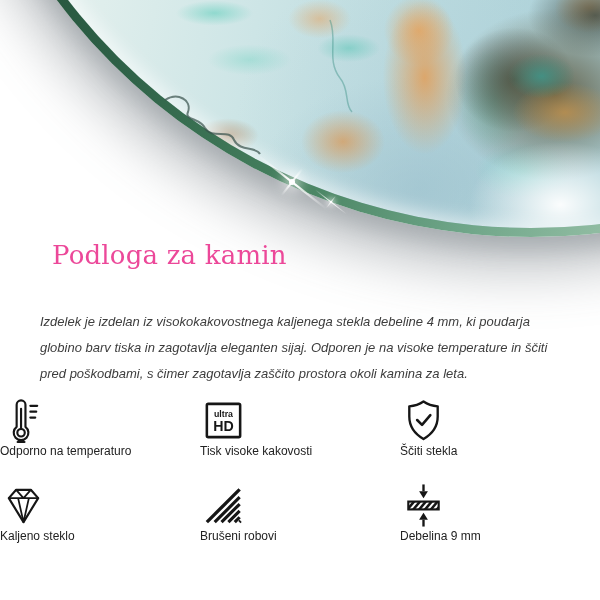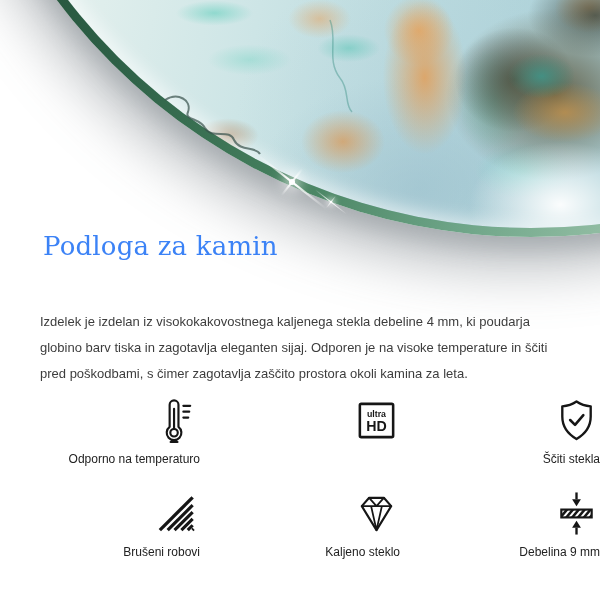--- a/index.html
+++ b/index.html
@@ -43,32 +43,32 @@
 
   .sparkle{position:absolute;z-index:3;}
   .sparkle .ray1,.sparkle .ray2{position:absolute;background:linear-gradient(90deg,rgba(255,255,255,0),#fff 45%,#fff 55%,rgba(255,255,255,0));}
   .sparkle .ray1{left:-44px;top:-1px;width:88px;height:2px;transform:rotate(38deg);}
   .sparkle .ray2{left:-17px;top:-1px;width:34px;height:2px;transform:rotate(-52deg);}
   .sparkle .core{position:absolute;left:-3px;top:-3px;width:6px;height:6px;border-radius:50%;background:#fff;box-shadow:0 0 14px 5px rgba(255,255,255,.85);}
   .sparkle-main{left:292px;top:182px;}
   .sparkle-small{left:331px;top:202px;transform:scale(.45);}
 
   
-  .title{position:absolute;left:40px;top:226px;z-index:5;margin:3px;
+  .title{position:absolute;left:40px;top:226px;z-index:5;margin:12px;
     font-family:"DejaVu Serif","Liberation Serif",serif;font-weight:400;
-    font-size:26px;line-height:1.38;letter-spacing:.2px;color:#3b82f6;}
+    font-size:26px;line-height:1.38;letter-spacing:.2px;color:#ec4899;}
   .desc{position:absolute;left:40px;top:309px;width:524px;z-index:5;margin:0;
-    font-size:13px;line-height:26px;color:#3d3d3d;}
+    font-size:13px;line-height:26px;color:#3d3d3d;font-style:italic;}
 
   
   .features{position:absolute;left:0;right:0;top:397px;z-index:5;
     display:grid;grid-template-columns:repeat(3,1fr);row-gap:24px;}
-  .feature{display:flex;flex-direction:column;align-items:flex-end;}
+  .feature{display:flex;flex-direction:column;align-items:flex-start;}
   .feature svg{height:47px;width:47px;}
-  .feature .flabel{margin-top:8px;font-size:12px;color:#222;}
+  .feature .flabel{font-size:12px;color:#222;}
   .icon-stroke{stroke:#161616;fill:none;stroke-linecap:round;stroke-linejoin:round;}
   .icon-text{fill:#161616;font-family:"Liberation Sans",sans-serif;}
 </style>
 </head>
 <body>
 
 <div class="stage">
 
   <div class="hero">
     <div class="glass-outer">
@@ -112,54 +112,55 @@
       </svg>
       <div class="flabel">Odporno na temperaturo</div>
     </div>
 
     <div class="feature">
       <svg viewBox="0 0 48 48">
         <rect class="icon-stroke" stroke-width="2.6" x="7" y="7" width="34" height="34" rx="1.5"></rect>
         <text class="icon-text" x="24" y="20.5" font-size="9" font-weight="600" text-anchor="middle">ultra</text>
         <text class="icon-text" x="24" y="35" font-size="14.5" font-weight="700" text-anchor="middle">HD</text>
       </svg>
+      <div class="flabel">Tisk visoke kakovosti</div>
     </div>
 
     <div class="feature">
       <svg viewBox="0 0 48 48">
         <g class="icon-stroke">
           <path stroke-width="2.4" d="M24,4.5 C28.5,7.5 33.5,9 38.5,9.5 V20 C38.5,30.5 32.5,38 24,43 C15.5,38 9.5,30.5 9.5,20 V9.5 C14.5,9 19.5,7.5 24,4.5 Z"></path>
           <path stroke-width="2.6" d="M17.5,23.5 L22.5,28.5 L31,18.5"></path>
         </g>
       </svg>
       <div class="flabel">Ščiti stekla</div>
     </div>
 
     <div class="feature">
       <svg viewBox="0 0 48 48">
+        <g class="icon-stroke">
+          <path stroke-width="2.2" d="M16.5,8 H31.5 L39,16.5 L24,41 L9,16.5 Z"></path>
+          <path stroke-width="1.8" d="M9,16.5 H39 M16.5,8 L24,16.5 L31.5,8 M18.5,16.5 L24,41 M29.5,16.5 L24,41"></path>
+        </g>
+      </svg>
+      <div class="flabel">Kaljeno steklo</div>
+    </div>
+
+    <div class="feature">
+      <svg viewBox="0 0 48 48">
         <g stroke="#161616" fill="none" stroke-linecap="butt">
           <path stroke-width="3.4" d="M7,41 L40.5,7.5"></path>
           <path stroke-width="3.2" d="M15,41 L40.5,15.5"></path>
           <path stroke-width="3.2" d="M22,41 L40.5,22.5"></path>
           <path stroke-width="3.2" d="M29,41 L40.5,29.5"></path>
           <path stroke-width="3.2" d="M35.5,41 L40.5,36"></path>
           <path stroke-width="3" d="M40.2,41 L41.5,39.7"></path>
         </g>
       </svg>
       <div class="flabel">Brušeni robovi</div>
-    </div>
-
-    <div class="feature">
-      <svg viewBox="0 0 48 48">
-        <g class="icon-stroke">
-          <path stroke-width="2.2" d="M16.5,8 H31.5 L39,16.5 L24,41 L9,16.5 Z"></path>
-          <path stroke-width="1.8" d="M9,16.5 H39 M16.5,8 L24,16.5 L31.5,8 M18.5,16.5 L24,41 M29.5,16.5 L24,41"></path>
-        </g>
-      </svg>
-      <div class="flabel">Kaljeno steklo</div>
     </div>
 
     <div class="feature">
       <svg viewBox="0 0 48 48">
         <defs>
             <clipPath id="barclip">
               <rect x="8.5" y="20" width="31" height="8"></rect>
             </clipPath>
           </defs>
         <g clip-path="url(#barclip)" stroke="#161616" stroke-width="2.6">

